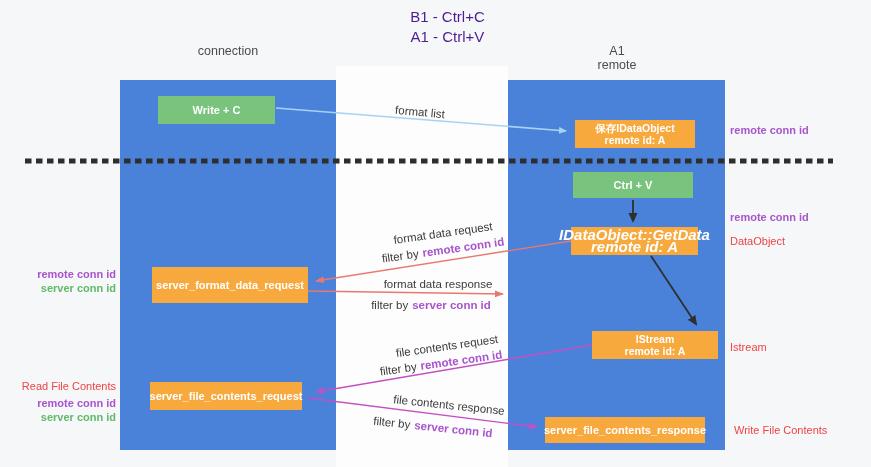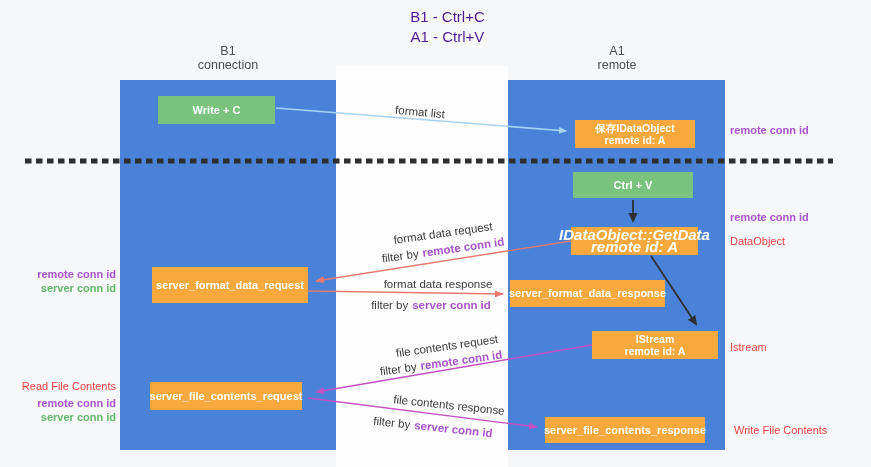--- a/index.html
+++ b/index.html
@@ -58,21 +58,20 @@
 <div class="stage">
 
   <div class="white-band"></div>
 
   <div class="title">
     <div>B1 - Ctrl+C</div>
     <div>A1 - Ctrl+V</div>
   </div>
 
   <div class="col-header" style="left:120px;top:44px;">
-    <div>B1</div>
     <div>connection</div>
   </div>
   <div class="col-header" style="left:509px;top:44px;">
     <div>A1</div>
     <div>remote</div>
   </div>
 
   <div class="column" style="left:120px;"></div>
   <div class="column" style="left:508px;width:217px;"></div>
 
@@ -124,23 +123,20 @@
 
   <div class="node orange" style="left:571px;top:227px;width:127px;height:28px;font-size:15px;line-height:12.5px;font-style:italic;">
     <div>IDataObject::GetData</div>
     <div>remote id: A</div>
   </div>
 
   <div class="node orange" style="left:152px;top:267px;width:156px;height:36px;">
     <div>server_format_data_request</div>
   </div>
 
-  <div class="node orange" style="left:510px;top:280px;width:155px;height:27px;">
-    <div>server_format_data_response</div>
-  </div>
 
   <div class="node orange" style="left:592px;top:331px;width:126px;height:28px;font-size:10.5px;line-height:12.5px;">
     <div>IStream</div>
     <div>remote id: A</div>
   </div>
 
   <div class="node orange" style="left:150px;top:382px;width:152px;height:28px;">
     <div>server_file_contents_request</div>
   </div>
 

